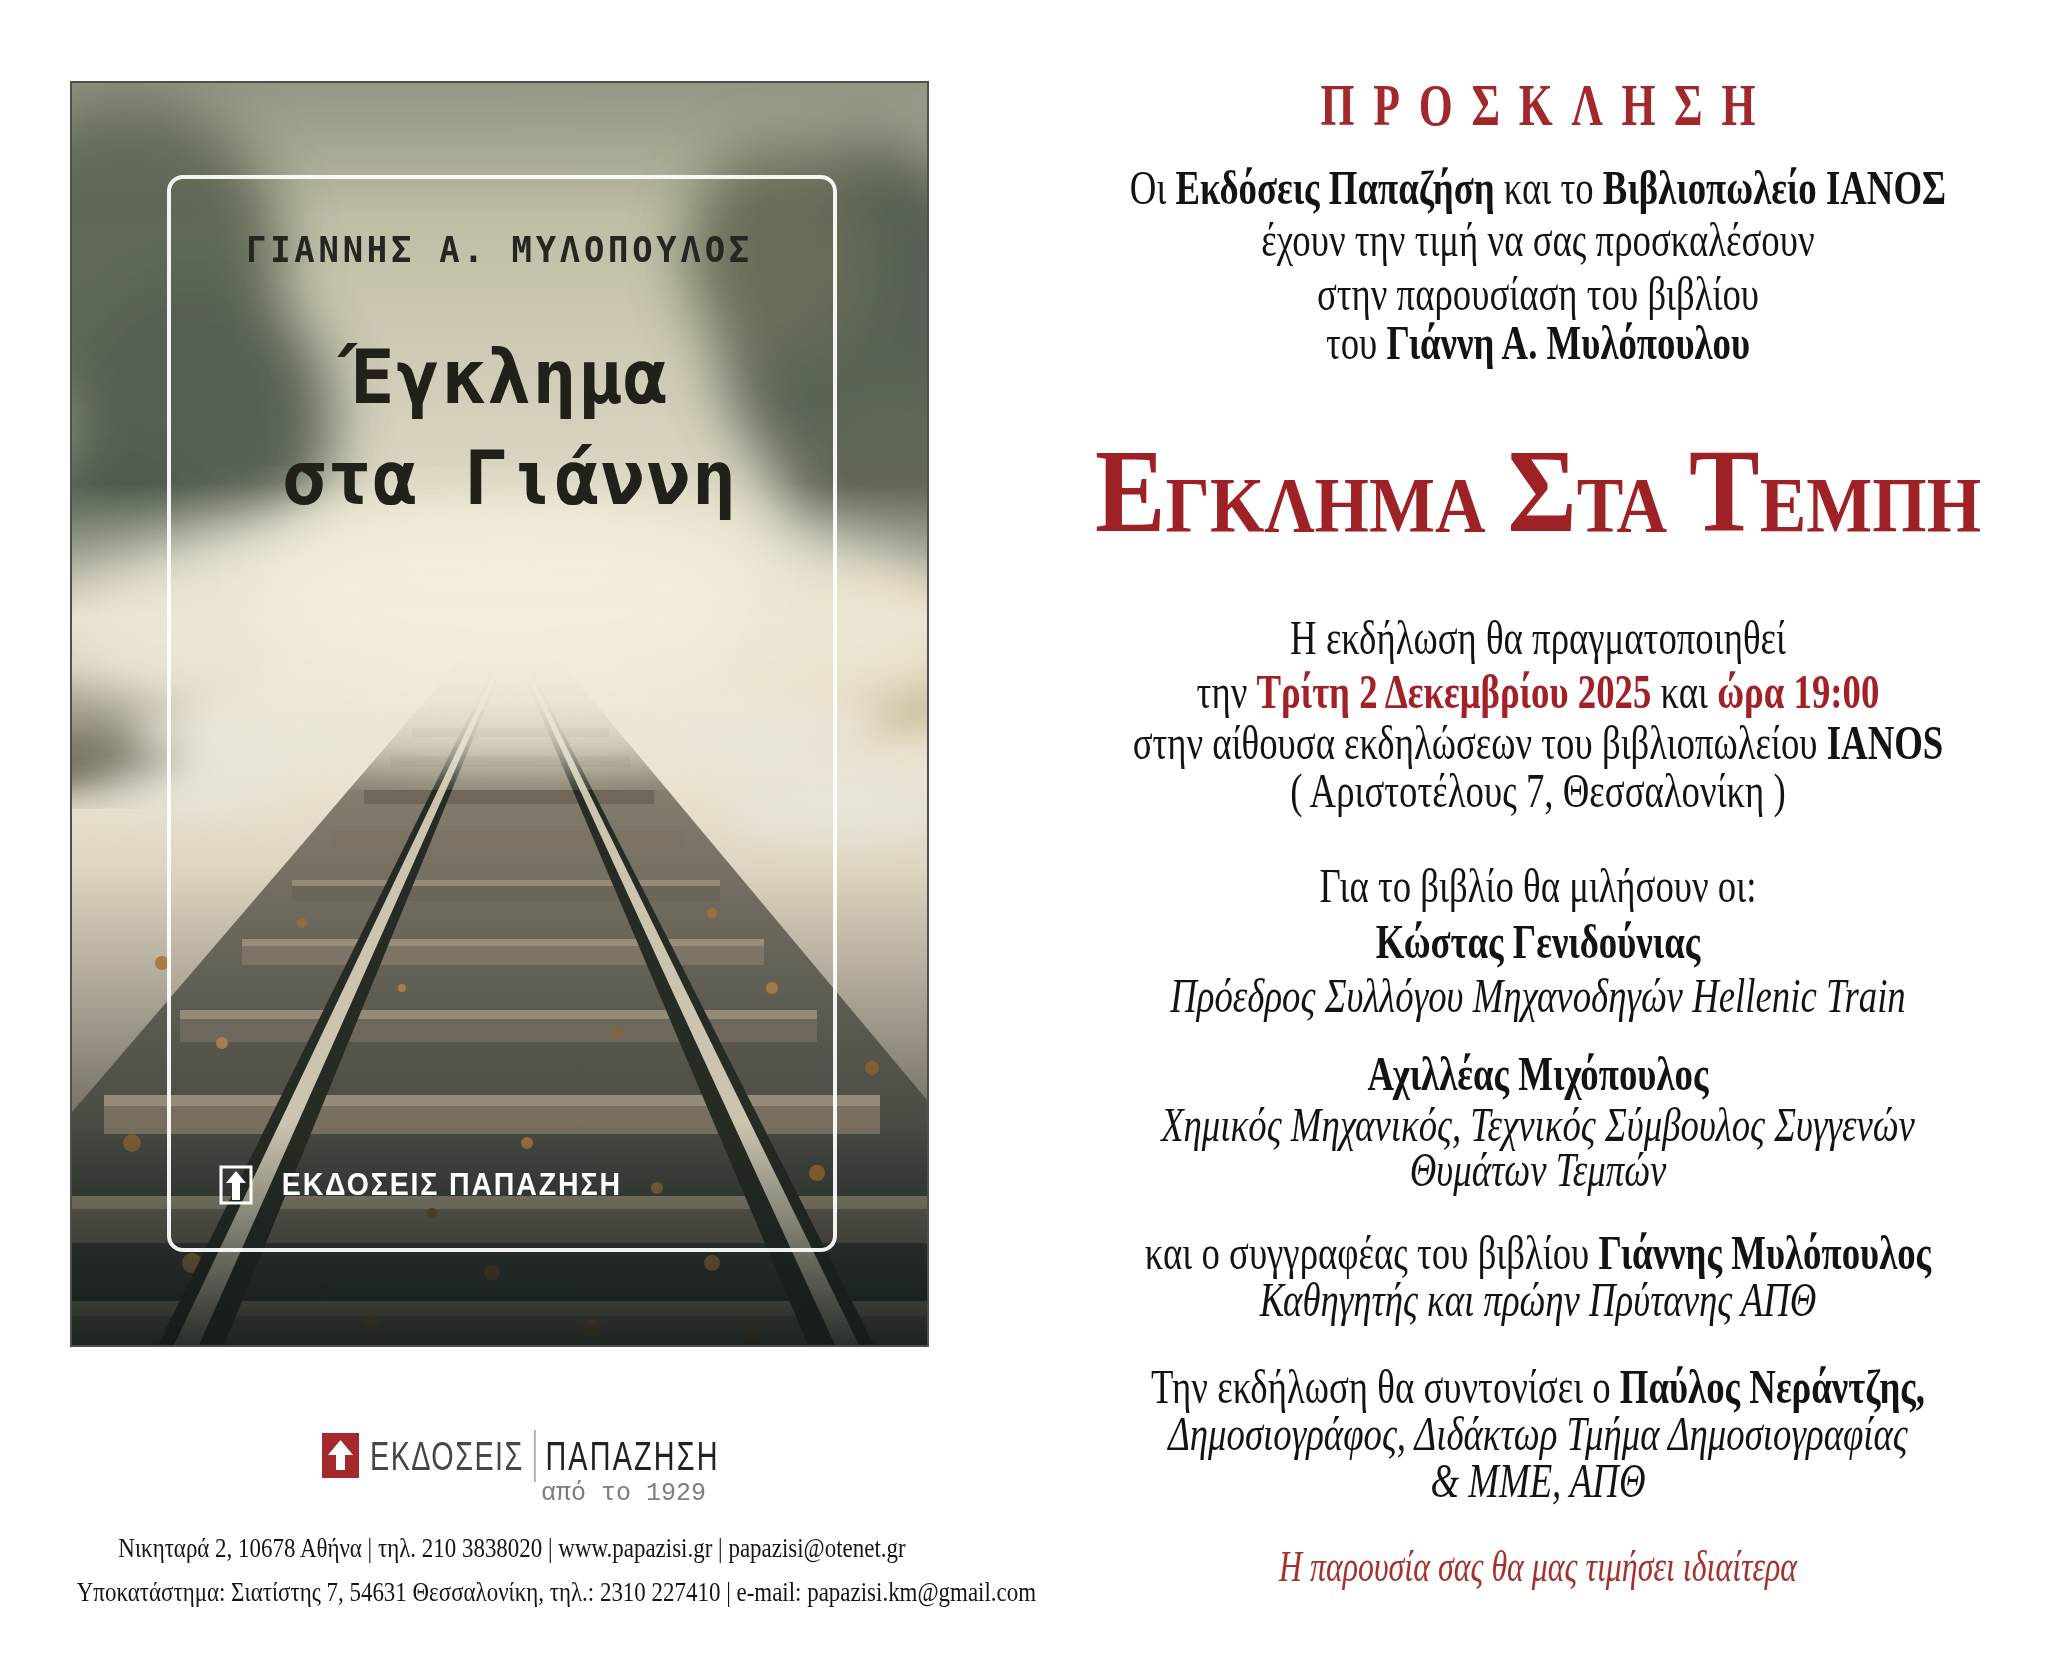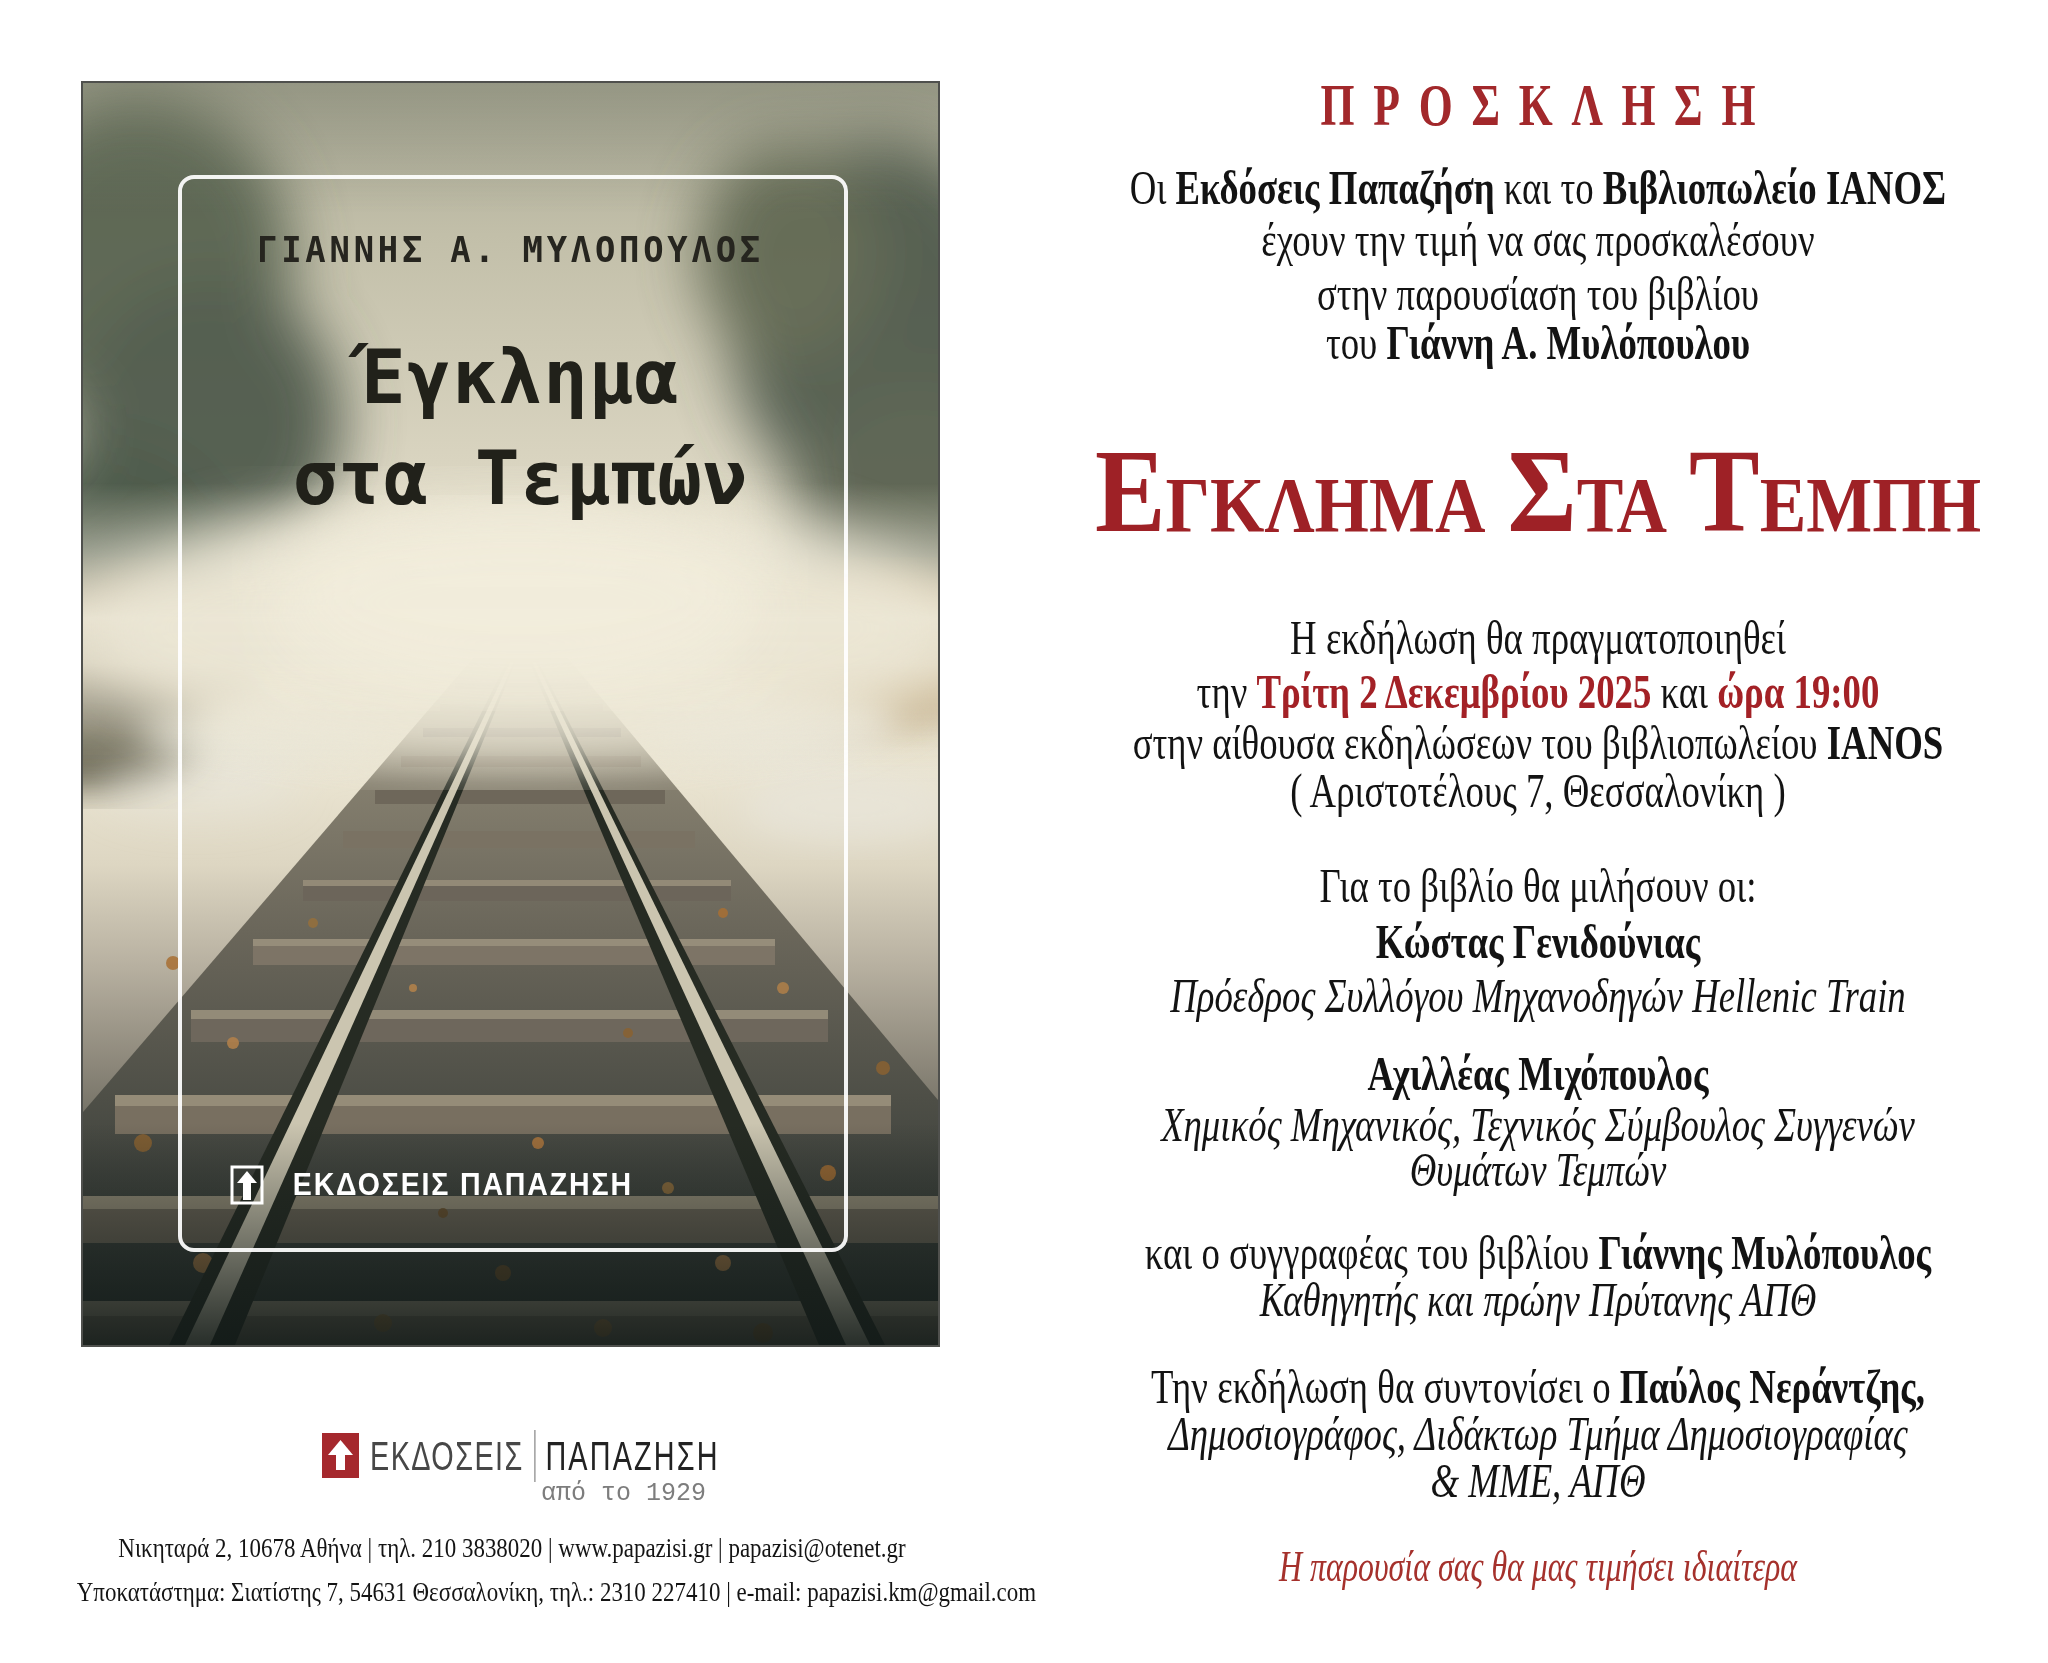--- a/index.html
+++ b/index.html
@@ -9,21 +9,21 @@
   *{box-sizing:border-box;}
   html,body{margin:0;padding:0;}
   body{
     width:2048px;height:1663px;background:#ffffff;
     font-family:"Liberation Serif","DejaVu Serif",serif;color:#131313;
   }
   .page{position:relative;width:2048px;height:1663px;overflow:hidden;background:#fff;}
 
   
   .cover{
-    position:absolute;left:83px;top:83px;width:855px;height:1262px;
+    position:absolute;left:72px;top:83px;width:855px;height:1262px;
     overflow:hidden;outline:2px solid rgba(20,22,18,.75);background:#ef4444;
   }
   .cover-art{position:absolute;left:0;top:0;width:855px;height:1262px;}
   .cover-frame{
     position:absolute;left:95px;top:92px;width:670px;height:1077px;
     border:4px solid rgba(255,255,255,.93);border-radius:16px;
   }
   .cover-author{
     position:absolute;left:0;top:145px;width:855px;text-align:center;
     font-family:"DejaVu Sans Mono",monospace;font-weight:bold;
@@ -238,21 +238,21 @@
       <ellipse cx="437" cy="520" rx="240" ry="90" fill="#f2eddc" filter="url(#b30)" opacity=".9"></ellipse>
 
       <rect x="0" y="0" width="855" height="130" fill="url(#g-top)"></rect>
       <rect x="0" y="1040" width="855" height="222" fill="url(#g-bottom)"></rect>
     </svg>
 
     <div class="cover-frame"></div>
 
     <div class="cover-author">ΓΙΑΝΝΗΣ Α. ΜΥΛΟΠΟΥΛΟΣ</div>
     <div class="cover-title l1">Έγκλημα</div>
-    <div class="cover-title l2">στα Τεμπών</div>
+    <div class="cover-title l2">στα Γιάννη</div>
 
     <div class="cover-imprint">
       <svg width="34" height="40" viewBox="0 0 34 40">
         <rect x="2" y="2" width="30" height="36" fill="none" stroke="#ffffff" stroke-width="3"></rect>
         <polygon points="17,6 27,18 7,18" fill="#ffffff"></polygon>
         <rect x="13" y="18" width="8" height="17" fill="#ffffff"></rect>
       </svg>
       <span class="imprint-label">ΕΚΔΟΣΕΙΣ ΠΑΠΑΖΗΣΗ</span>
     </div>
   </section>

